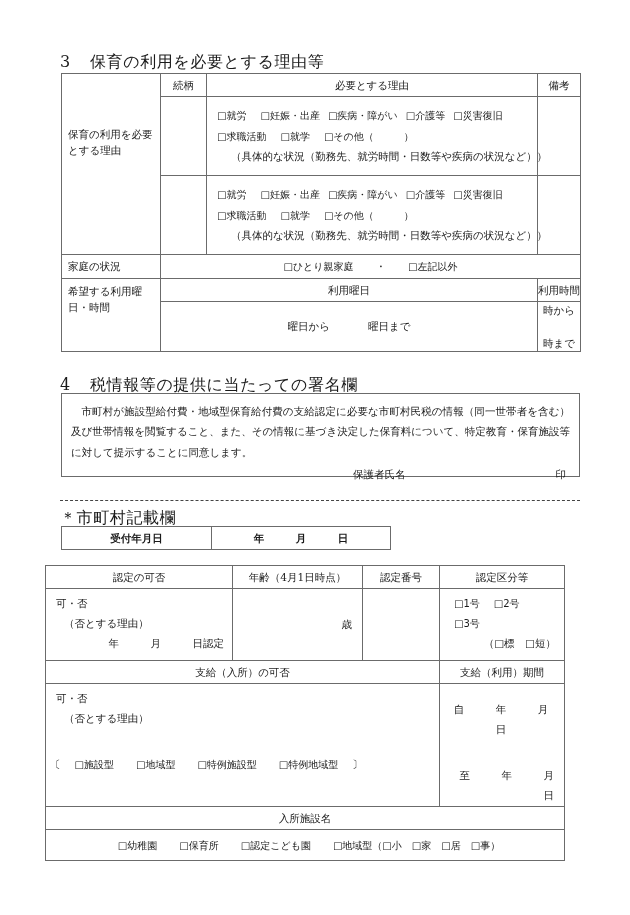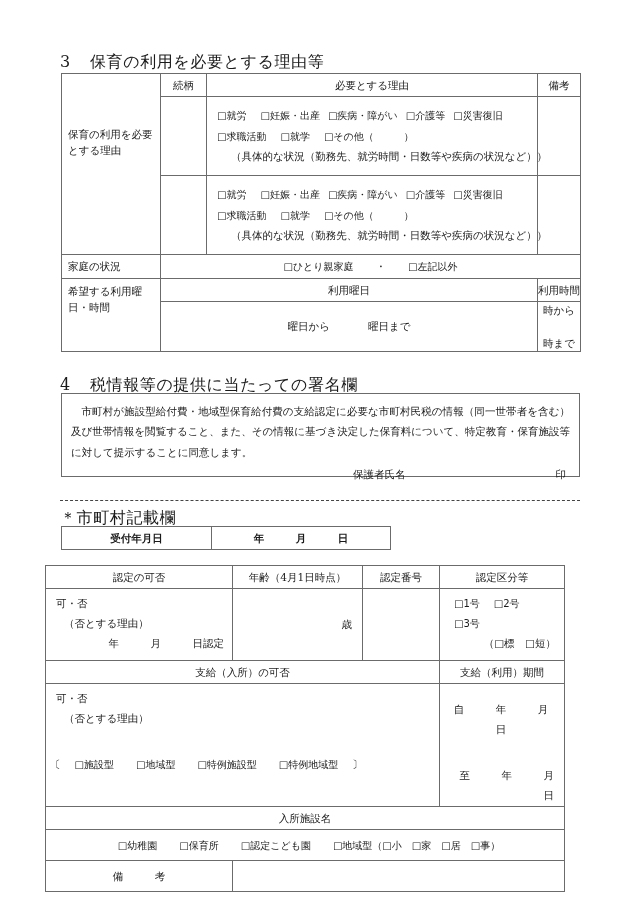--- a/index.html
+++ b/index.html
@@ -266,20 +266,16 @@
       <tr>
         <td colspan="4" class="ctr" style="height:22px;">入所施設名</td>
       </tr>
 
       <tr>
         <td colspan="4" class="lft pad-l" style="height:30px;">
           <span class="cb">□幼稚園</span><span class="sp3"></span><span class="cb">□保育所</span><span class="sp3"></span><span class="cb">□認定こども園</span><span class="sp3"></span><span class="cb">□地域型（□小　□家　□居　□事）</span>
         </td>
       </tr>
 
-      <tr>
-        <td class="ctr" style="height:30px; width:100px;">備　　　考</td>
-        <td colspan="3"></td>
-      </tr>
     </tbody>
   </table>
 
 </div>
 
 </body></html>

